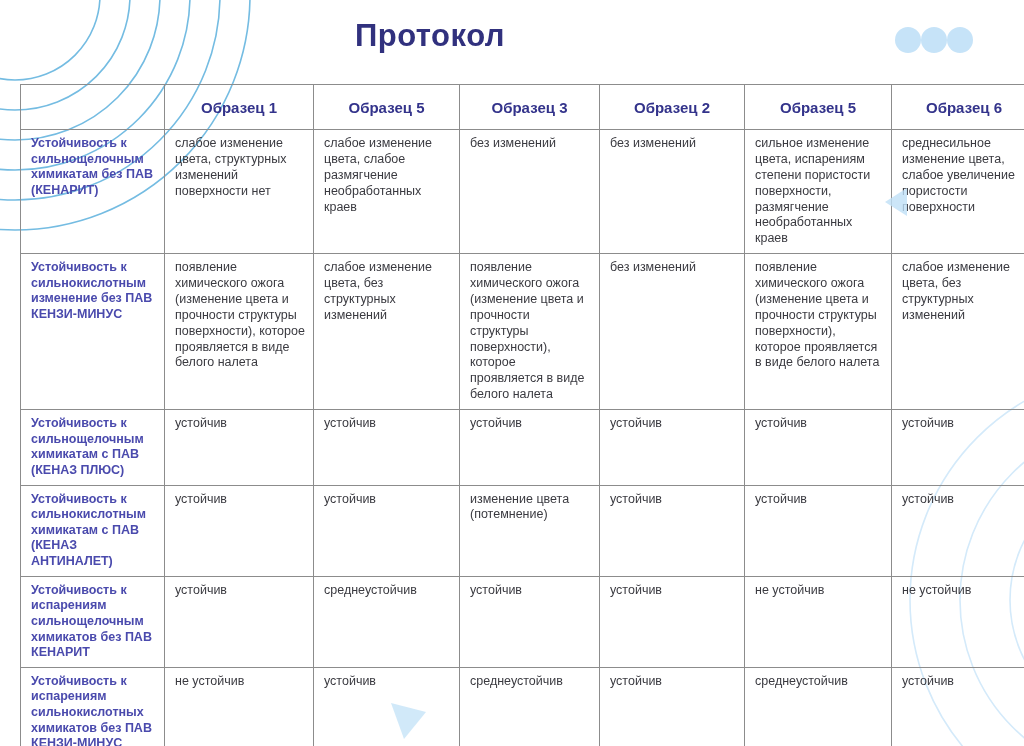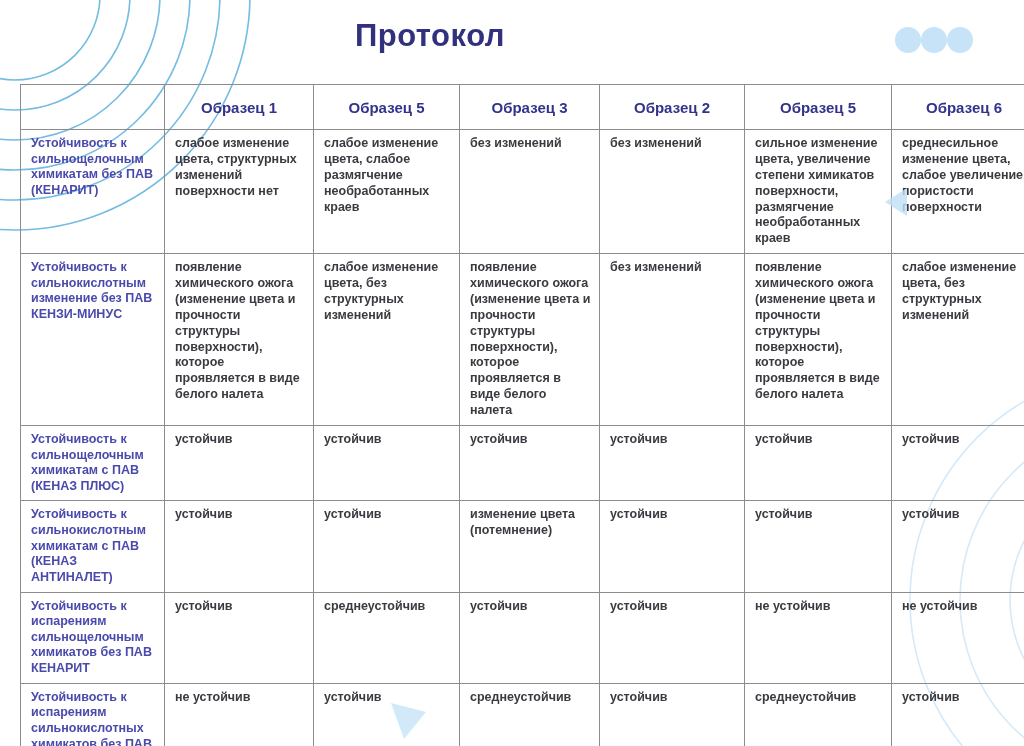--- a/index.html
+++ b/index.html
@@ -25,21 +25,21 @@
     padding:6px 8px 6px 10px;text-align:left;word-wrap:break-word;
   }
   .protocol-table thead th{
     text-align:center;vertical-align:middle;height:36px;
     font-size:15px;font-weight:700;color:#33338b;padding:4px;
   }
   .protocol-table tbody th{
     font-size:12.5px;font-weight:700;color:#4a4aad;line-height:1.25;
   }
   .protocol-table td{
-    font-size:12.5px;font-weight:700;color:#3a3a40;line-height:1.27;
+    font-size:12.5px;font-weight:400;color:#3a3a40;line-height:1.27;
   }
   .protocol-table tbody tr:nth-child(1){height:94px;}
   .protocol-table tbody tr:nth-child(2){height:133px;}
   .protocol-table tbody tr:nth-child(3){height:70px;}
   .protocol-table tbody tr:nth-child(4){height:73px;}
   .protocol-table tbody tr:nth-child(5){height:74px;}
   .protocol-table tbody tr:nth-child(6){height:73px;}
   .protocol-table tbody tr:nth-child(7){height:69px;}
 </style>
 </head>
@@ -92,21 +92,21 @@
         <th>Образец 6</th>
       </tr>
   </thead>
   <tbody>
       <tr>
         <th>Устойчивость к сильнощелочным химикатам без ПАВ (КЕНАРИТ)</th>
         <td>слабое изменение цвета, структурных изменений поверхности нет</td>
         <td>слабое изменение цвета, слабое размягчение необработанных краев</td>
         <td>без изменений</td>
         <td>без изменений</td>
-        <td>сильное изменение цвета, увеличение степени химикатов поверхности, размягчение необработанных краев</td>
+        <td>сильное изменение цвета, испарениям степени пористости поверхности, размягчение необработанных краев</td>
         <td>среднесильное изменение цвета, слабое увеличение пористости поверхности</td>
       </tr>
       <tr>
         <th>Устойчивость к сильнокислотным изменение без ПАВ КЕНЗИ-МИНУС</th>
         <td>появление химического ожога (изменение цвета и прочности структуры поверхности), которое проявляется в виде белого налета</td>
         <td>слабое изменение цвета, без структурных изменений</td>
         <td>появление химического ожога (изменение цвета и прочности структуры поверхности), которое проявляется в виде белого налета</td>
         <td>без изменений</td>
         <td>появление химического ожога (изменение цвета и прочности структуры поверхности), которое проявляется в виде белого налета</td>
         <td>слабое изменение цвета, без структурных изменений</td>

